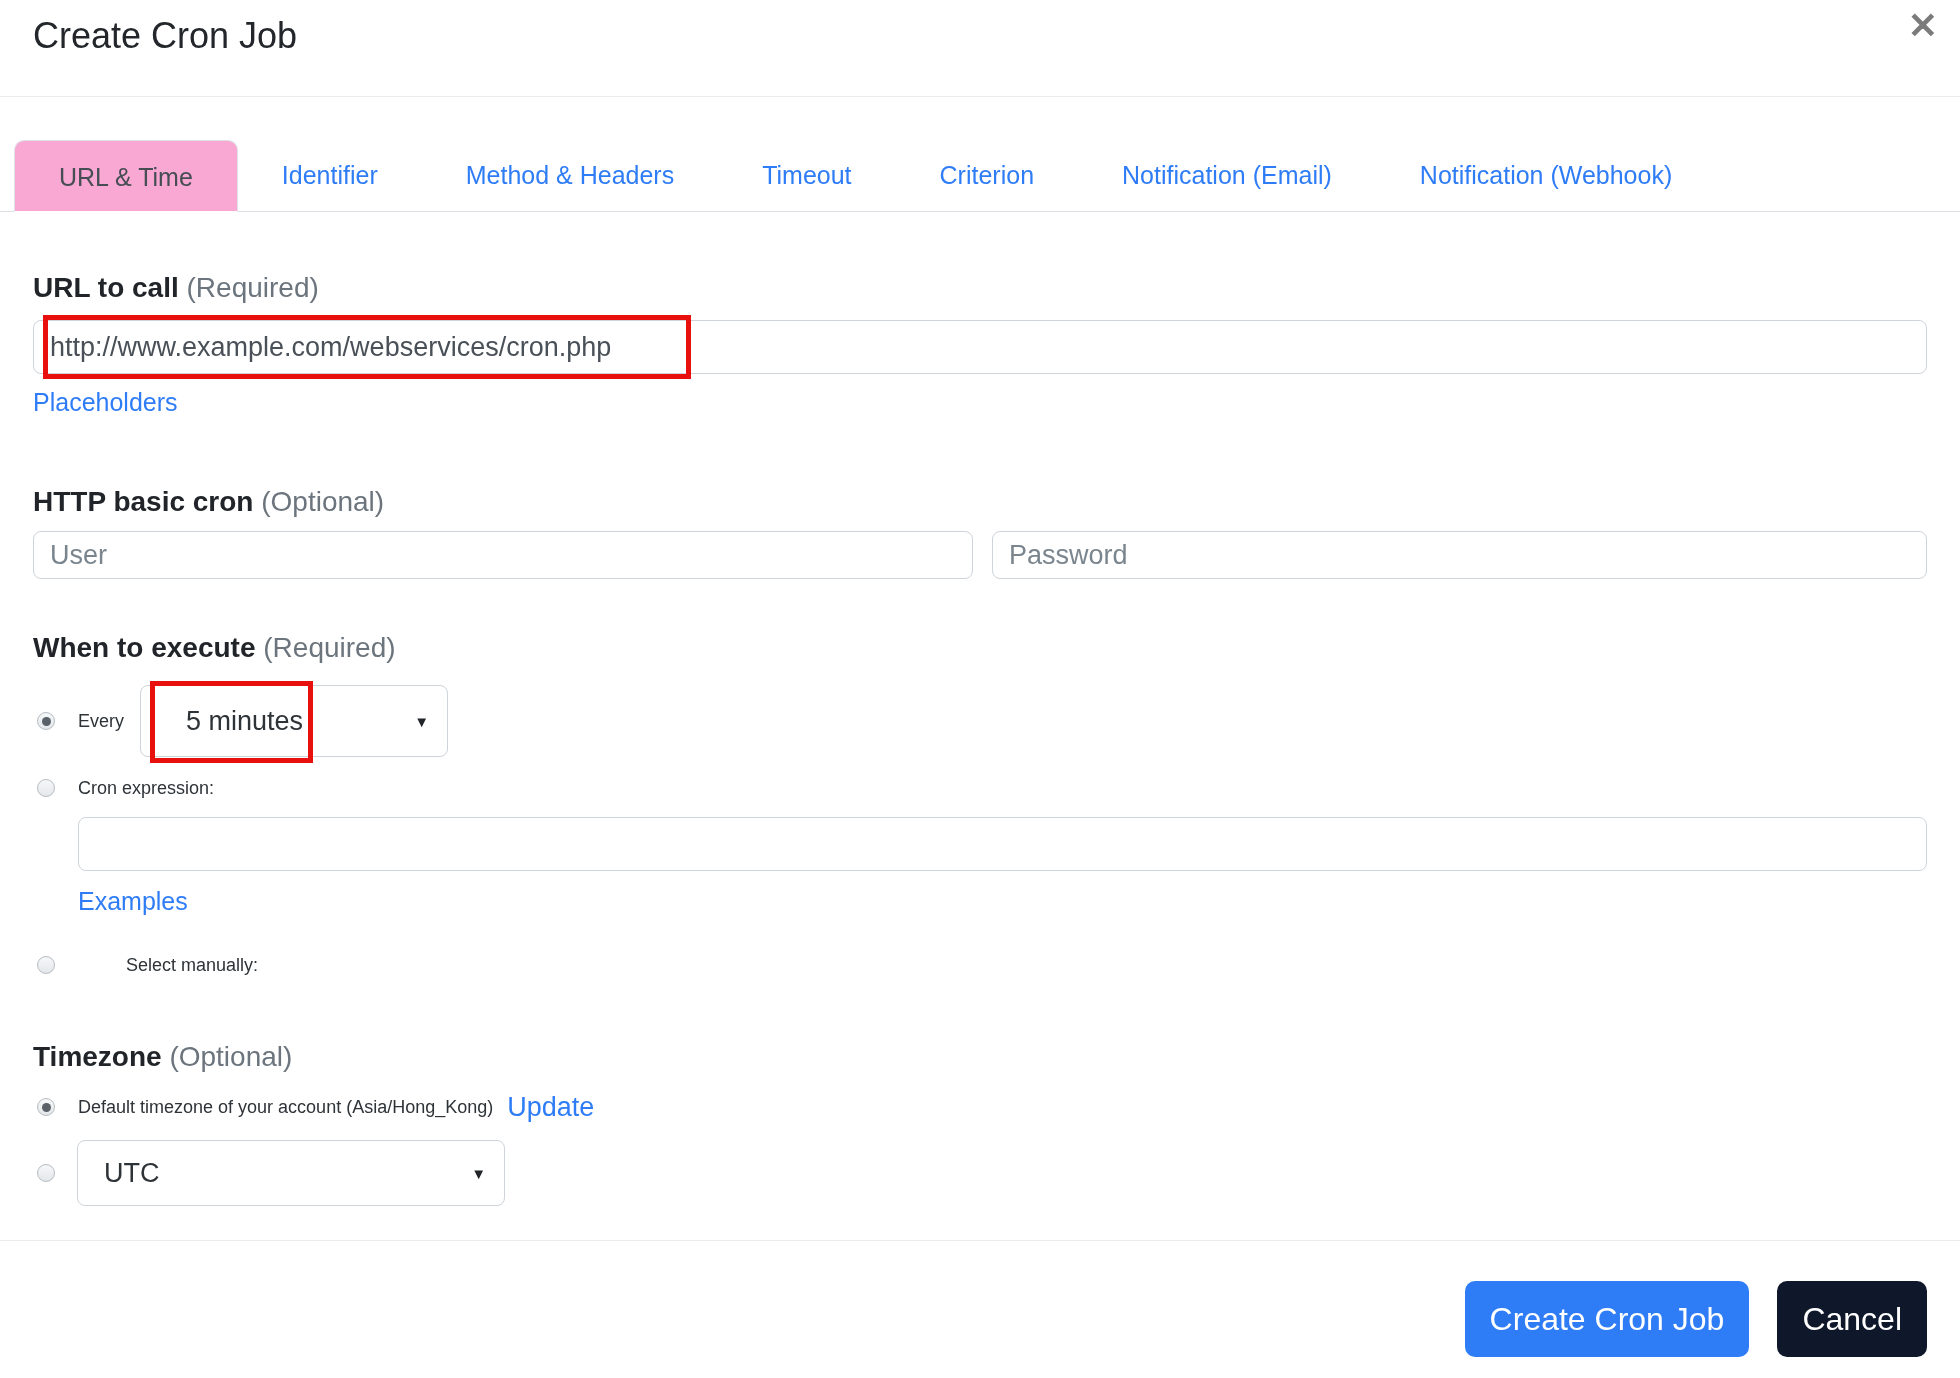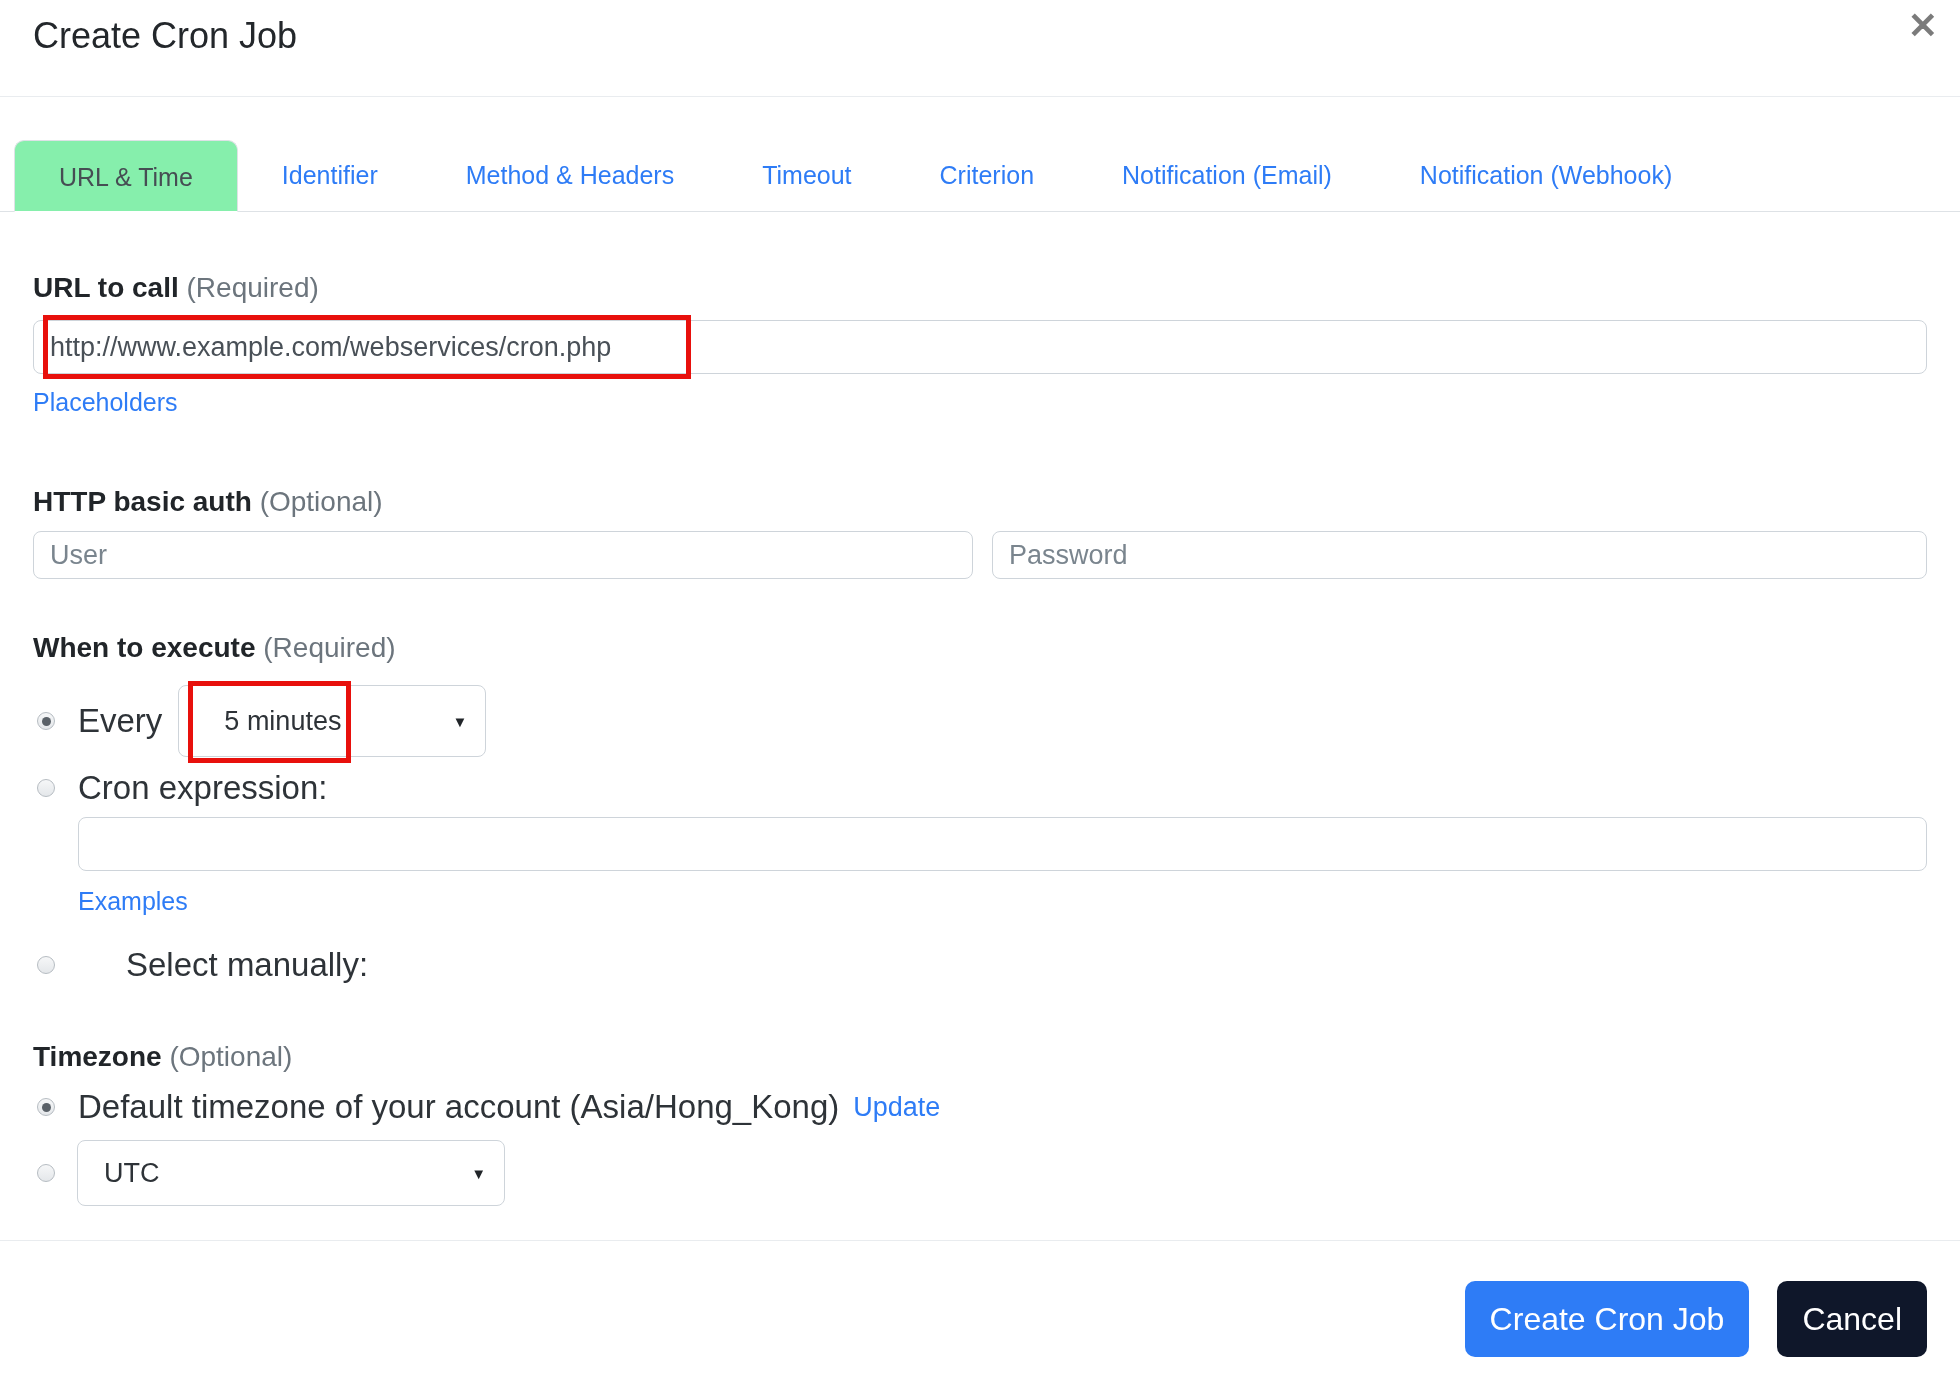--- a/index.html
+++ b/index.html
@@ -11,21 +11,21 @@
                   border-bottom:1px solid #e9ecef; }
   .modal-title { font-size:36px; font-weight:500; color:#23272b; line-height:44px; }
   .close-btn { position:absolute; top:2px; right:14px; font-size:36px; font-weight:700;
                color:#7b7b7b; line-height:48px; padding:0 8px; cursor:pointer; background:none; border:none; }
 
   
   .tabs { display:flex; align-items:flex-end; margin-top:42px; padding-left:14px;
           border-bottom:1px solid #dee2e6; height:73px; }
   .tab { font-size:25px; line-height:72px; height:72px; padding:0 44px; color:#2e7cf6;
          cursor:pointer; white-space:nowrap; }
-  .tab.active { background:#86efac; color:#464d53; border:1px solid #dee2e6; border-bottom:1px solid #fff;
+  .tab.active { background:#f9a8d4; color:#464d53; border:1px solid #dee2e6; border-bottom:1px solid #fff;
                 border-radius:10px 10px 0 0; margin-bottom:-1px; cursor:default; }
 
   
   .content { padding:0 33px; }
   .section-label { font-size:28px; font-weight:700; color:#212529; line-height:34px; }
   .section-label .muted { font-weight:400; color:#6c757d; }
 
   .text-input { display:block; width:100%; border:1px solid #ced4da; border-radius:8px;
                 font-family:"Liberation Sans", sans-serif; font-size:27px; color:#495057;
                 padding:0 16px; outline:none; background:#fff; }
@@ -45,21 +45,21 @@
   .auth-user { width:940px; flex:none; }
   .auth-pass { flex:1; }
 
   .label-when { margin-top:52px; }
 
   .radio-row { display:flex; align-items:center; margin-left:4px; }
   .radio { width:18px; height:18px; border-radius:50%; flex:none; cursor:pointer;
            border:1px solid #b6bcc2; background:linear-gradient(#f6f7f8,#e4e7ea);
            display:flex; align-items:center; justify-content:center; }
   .radio.selected::after { content:""; width:9px; height:9px; border-radius:50%; background:#5a6168; }
-  .radio-label { font-size:33px; color:#2e3338; margin-left:23px; cursor:default; }
+  .radio-label { font-size:18px; color:#2e3338; margin-left:23px; cursor:default; }
 
   .mock-select { position:relative; border:1px solid #ced4da; border-radius:8px; background:#fff;
                  display:flex; align-items:center; cursor:pointer; }
   .mock-select .caret { position:absolute; right:18px; font-size:15px; color:#212529; }
   .select-value { font-size:27px; color:#2e3338; }
 
   .every-row { margin-top:20px; height:72px; }
   .every-select { width:308px; height:72px; margin-left:16px; padding-left:45px; }
   .anno-every { left:9px; top:-5px; width:163px; height:82px; }
 
@@ -111,21 +111,21 @@
       <span class="muted"> <span>(Required)</span></span>
     </div>
     <div class="url-wrap">
       <input class="text-input url-input" type="text" value="http://www.example.com/webservices/cron.php" style="">
       <div class="anno-box anno-url"></div>
     </div>
     <a class="link placeholders-link">Placeholders</a>
 
     
     <div class="section-label label-auth">
-      <span>HTTP basic auth</span>
+      <span>HTTP basic cron</span>
       <span class="muted"> <span>(Optional)</span></span>
     </div>
     <div class="auth-row">
       <input class="text-input auth-input auth-user" type="text" placeholder="User" style="">
       <input class="text-input auth-input auth-pass" type="text" placeholder="Password" style="">
     </div>
 
     
     <div class="section-label label-when">
       <span>When to execute</span>

